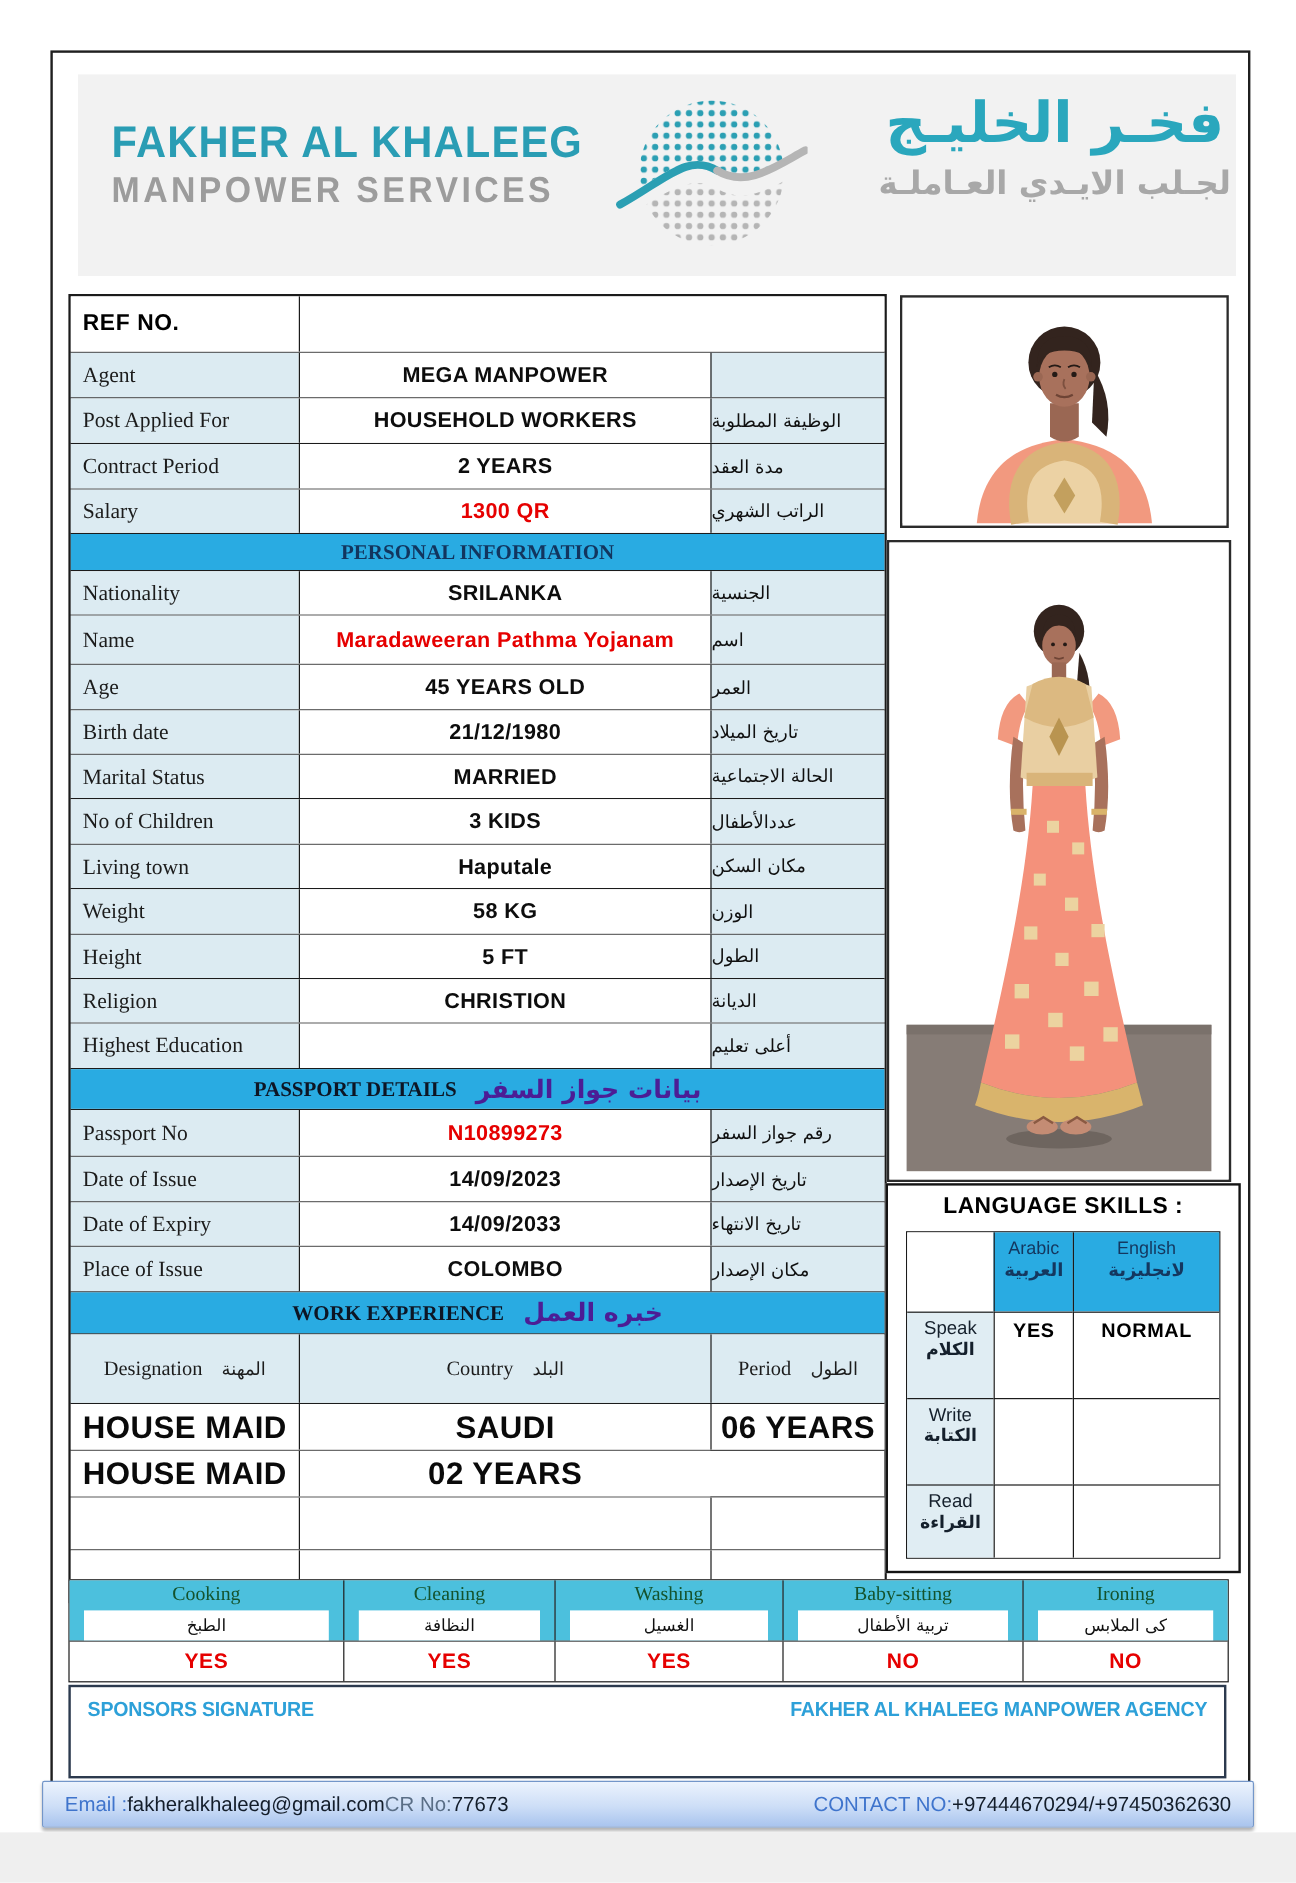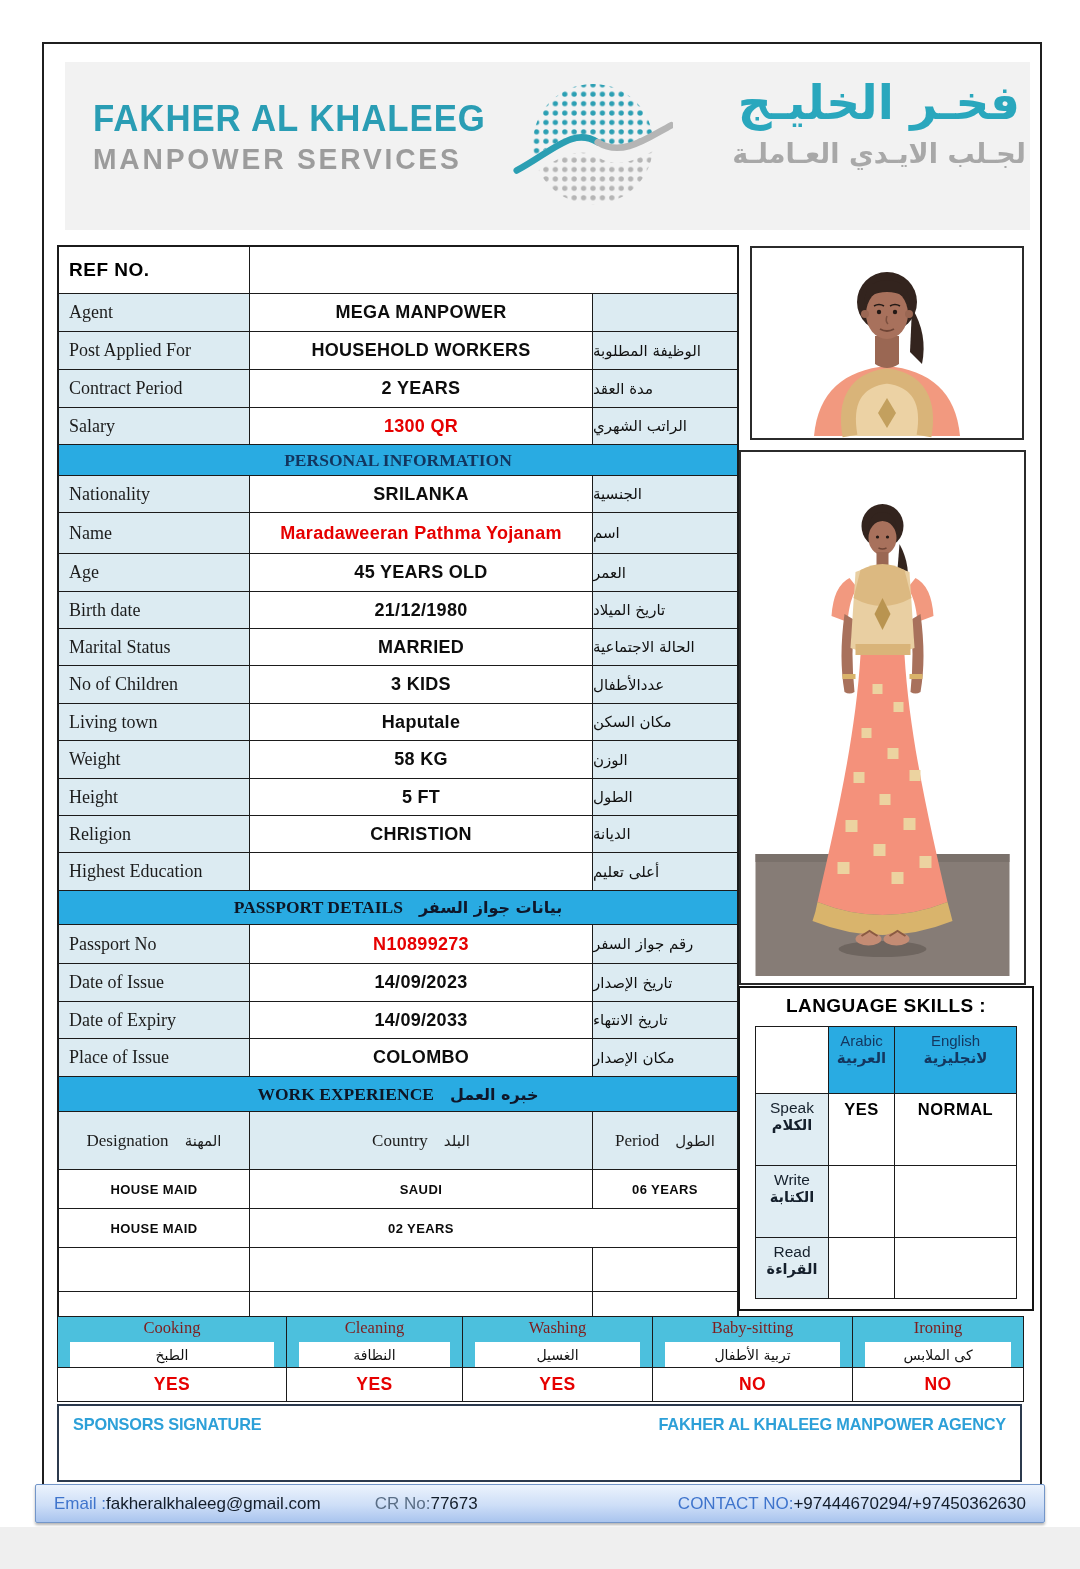--- a/index.html
+++ b/index.html
@@ -31,26 +31,26 @@
   .c2{grid-template-columns:190px 1fr;}
   .c1{grid-template-columns:1fr;}
   .lbl{background:#dcebf2;font-family:"Liberation Serif",serif;font-size:18px;color:#1c1c1c;padding-left:10px;}
   .reflbl{background:#fff;font-weight:bold;font-size:19px;color:#000;padding-left:10px;letter-spacing:.5px;}
   .val{background:#fff;justify-content:center;font-weight:bold;font-size:18px;color:#0d0d0d;letter-spacing:.3px;}
   .ara{background:#dcebf2;justify-content:flex-end;padding-right:10px;font-family:"DejaVu Sans",sans-serif;
        font-size:15px;color:#101010;direction:rtl;}
   .red{color:#e60000;}
   .sechead{background:#29abe2;justify-content:center;font-family:"Liberation Serif",serif;
            font-weight:bold;font-size:17.5px;color:#12355e;gap:16px;}
-  .sechead .arab{font-family:"DejaVu Sans",sans-serif;font-size:16px;font-weight:bold;color:#0f172a;direction:rtl;}
+  .sechead .arab{font-family:"DejaVu Sans",sans-serif;font-size:21px;font-weight:bold;color:#4c1d95;direction:rtl;}
   .dark{color:#0d1524;}
   .hdrcell{background:#dcebf2;justify-content:center;gap:16px;font-family:"Liberation Serif",serif;
            font-size:17px;color:#1c1c1c;}
   .hdrcell .arab{font-family:"DejaVu Sans",sans-serif;font-size:15px;direction:rtl;}
-  .wval{background:#fff;justify-content:center;font-weight:bold;font-size:13px;color:#0a0a0a;letter-spacing:.4px;}
+  .wval{background:#fff;justify-content:center;font-weight:bold;font-size:26px;color:#0a0a0a;letter-spacing:.4px;}
 
   
   .photo1{left:750px;top:246px;width:270px;height:190px;border:2px solid #2b2b2b;background:#fff;}
   .photo2{left:739px;top:450px;width:283px;height:531px;border:2px solid #2b2b2b;background:#fff;}
   .photo1 svg,.photo2 svg{display:block;width:100%;height:100%;}
 
   
   .langbox{left:738px;top:986px;width:292px;height:321px;border:2px solid #141414;background:#fff;}
   .langtitle{position:absolute;left:0;top:7px;width:100%;text-align:center;font-weight:bold;
              font-size:19px;color:#000;letter-spacing:.4px;}
@@ -66,21 +66,21 @@
   .llab .arab{font-family:"DejaVu Sans",sans-serif;font-weight:bold;font-size:14.5px;direction:rtl;}
   .lval{background:#fff;font-weight:bold;font-size:16.5px;color:#000;padding-top:6px;letter-spacing:.5px;}
 
   
   .skills{left:57px;top:1316px;width:965px;border:1.5px solid #1b1b1b;background:#fff;}
   .skrow{display:grid;grid-template-columns:228px 176px 190px 200px 1fr;}
   .skhead{border-bottom:1.5px solid #1b1b1b;}
   .skhead>div{position:relative;background:#4cc0dd;height:50px;border-left:1.5px solid #1b1b1b;}
   .skhead>div:first-child{border-left:none;}
   .sken{position:absolute;left:0;top:1px;width:100%;text-align:center;font-family:"Liberation Serif",serif;
-        font-size:16.5px;color:#7f1d1d;}
+        font-size:16.5px;color:#14532d;}
   .skar{position:absolute;left:12px;right:12px;top:25px;bottom:0;background:#fff;display:flex;
         align-items:center;justify-content:center;font-family:"DejaVu Sans",sans-serif;font-size:14px;
         color:#101010;direction:rtl;}
   .skvals>div{height:33px;border-left:1.5px solid #1b1b1b;display:flex;align-items:center;
               justify-content:center;font-weight:bold;font-size:17.5px;color:#e60000;letter-spacing:.5px;}
   .skvals>div:first-child{border-left:none;}
 
   
   .sig{left:57px;top:1404px;width:965px;height:78px;border:2px solid #2c3a4e;background:#fff;
        display:flex;justify-content:space-between;align-items:flex-start;padding:9px 14px;box-sizing:border-box;}
@@ -90,21 +90,21 @@
 
   
   .footer{left:35px;top:1484px;width:1010px;height:39px;box-sizing:border-box;
           background:linear-gradient(#ecf3fd 0%,#cddef7 55%,#a9c4ee 100%);
           border:1px solid #7396c9;border-radius:2px;box-shadow:0 2px 3px rgba(0,0,0,.3);
           display:flex;align-items:center;padding:0 18px;font-size:17px;transform:scaleX(1);}
   .footer .blue{color:#3f74cc;}
   .footer .gray{color:#5a6e86;}
   .footer .dk{color:#131d2a;}
   .footer .grp{white-space:nowrap;}
-  .footer .g2{margin-left:54px;}
+  .footer .g2{}
   .footer .g3{margin-left:auto;}
   .botstrip{left:0;top:1527px;width:1080px;height:42px;background:#efefef;}
 </style>
 </head>
 <body>
 
 <div class="abs frame"></div>
 
 <div class="abs logoband">
   <div class="logo-en">

